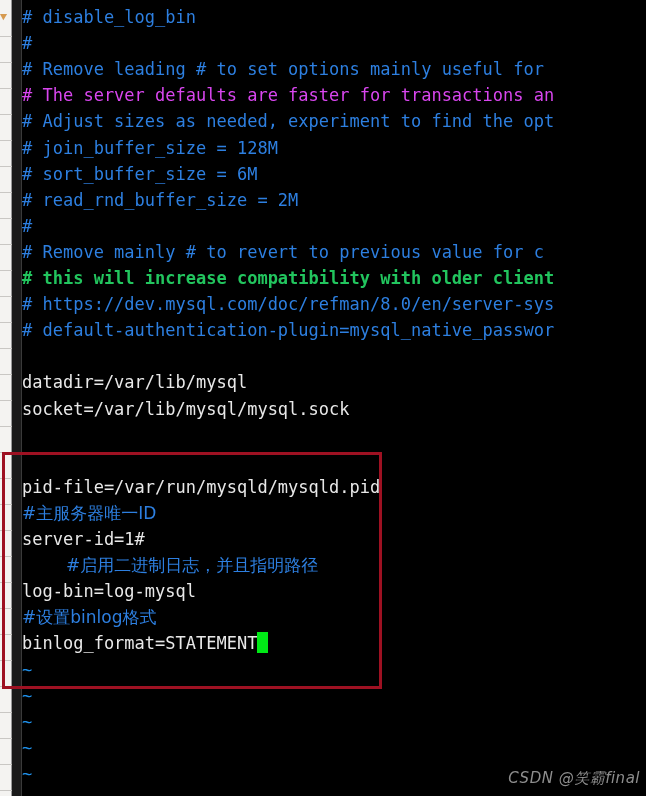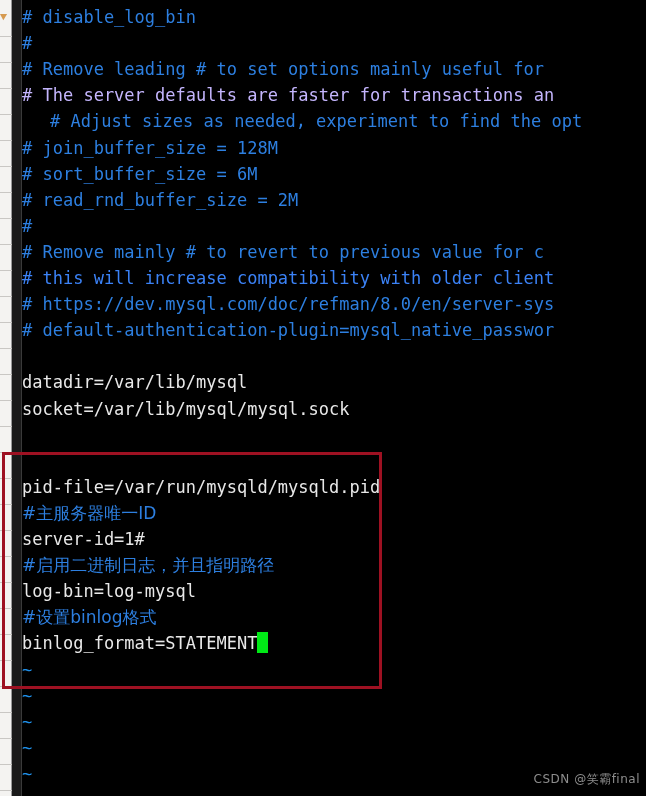--- a/index.html
+++ b/index.html
@@ -97,54 +97,55 @@
     pointer-events: none;
     background: transparent;
   }
 
   
   #watermark {
     position: absolute;
     right: 6px;
     bottom: 8px;
     color: #8d8d8d;
-    font-size: 12px;
+    font-size: 15px;
     font-family: "DejaVu Sans", "Liberation Sans", sans-serif;
     letter-spacing: 0.5px;
     z-index: 7;
     white-space: pre;
+    font-style: italic;
   }
 </style>
 </head>
 <body>
 
 <div id="screen" style="background: rgb(0, 0, 0);">
 
   <div id="terminal">
       <div class="line c-comment" style="top: 4px; color: rgb(45, 127, 224);"># disable_log_bin</div>
       <div class="line c-comment" style="top: 30.1px; color: rgb(45, 127, 224);">#</div>
       <div class="line c-comment" style="top: 56.2px; color: rgb(45, 127, 224);"># Remove leading # to set options mainly useful for</div>
-      <div class="line c-comment" style="top: 82.3px; color: #c4b5fd;"># The server defaults are faster for transactions an</div>
-      <div class="line c-comment" style="top: 108.4px; color: rgb(45, 127, 224); padding-left: 28px;"># Adjust sizes as needed, experiment to find the opt</div>
+      <div class="line c-comment" style="top: 82.3px; color: #d946ef;"># The server defaults are faster for transactions an</div>
+      <div class="line c-comment" style="top: 108.4px; color: rgb(45, 127, 224);"># Adjust sizes as needed, experiment to find the opt</div>
       <div class="line c-comment" style="top: 134.5px; color: rgb(45, 127, 224);"># join_buffer_size = 128M</div>
       <div class="line c-comment" style="top: 160.6px; color: rgb(45, 127, 224);"># sort_buffer_size = 6M</div>
       <div class="line c-comment" style="top: 186.7px; color: rgb(45, 127, 224);"># read_rnd_buffer_size = 2M</div>
       <div class="line c-comment" style="top: 212.8px; color: rgb(45, 127, 224);">#</div>
       <div class="line c-comment" style="top: 238.9px; color: rgb(45, 127, 224);"># Remove mainly # to revert to previous value for c</div>
-      <div class="line c-comment" style="top: 265px; color: #3b82f6;"># this will increase compatibility with older client</div>
+      <div class="line c-comment" style="top: 265px; color: #22c55e; font-weight: bold;"># this will increase compatibility with older client</div>
       <div class="line c-comment" style="top: 291.1px; color: rgb(45, 127, 224);"># https://dev.mysql.com/doc/refman/8.0/en/server-sys</div>
       <div class="line c-comment" style="top: 317.2px; color: rgb(45, 127, 224);"># default-authentication-plugin=mysql_native_passwor</div>
       <div class="line c-text" style="top: 343.3px; color: rgb(232, 232, 232);"></div>
       <div class="line c-text" style="top: 369.4px; color: rgb(232, 232, 232);">datadir=/var/lib/mysql</div>
       <div class="line c-text" style="top: 395.5px; color: rgb(232, 232, 232);">socket=/var/lib/mysql/mysql.sock</div>
       <div class="line c-text" style="top: 421.6px; color: rgb(232, 232, 232);"></div>
       <div class="line c-text" style="top: 473.8px; color: rgb(232, 232, 232);">pid-file=/var/run/mysqld/mysqld.pid</div>
       <div class="line c-comment cjk" style="top: 499.9px; color: rgb(45, 127, 224);">#主服务器唯一ID</div>
       <div class="line c-text" style="top: 526px; color: rgb(232, 232, 232);">server-id=1#</div>
-      <div class="line c-comment cjk" style="top: 552.1px; color: rgb(45, 127, 224);">#启用二进制日志，并且指明路径</div>
+      <div class="line c-comment cjk" style="top: 552.1px; color: rgb(45, 127, 224); padding-left: 44px;">#启用二进制日志，并且指明路径</div>
       <div class="line c-text" style="top: 578.2px; color: rgb(232, 232, 232);">log-bin=log-mysql</div>
       <div class="line c-comment cjk" style="top: 604.3px; color: rgb(45, 127, 224);">#设置binlog格式</div>
       <div class="line c-text" style="top: 630.4px; color: rgb(232, 232, 232);">binlog_format=STATEMENT</div>
       <div class="line c-tilde" style="top: 656.5px; color: rgb(31, 143, 232);">~</div>
       <div class="line c-tilde" style="top: 682.6px; color: rgb(31, 143, 232);">~</div>
       <div class="line c-tilde" style="top: 708.7px; color: rgb(31, 143, 232);">~</div>
       <div class="line c-tilde" style="top: 734.8px; color: rgb(31, 143, 232);">~</div>
       <div class="line c-tilde" style="top: 760.9px; color: rgb(31, 143, 232);">~</div>
       <div class="line c-tilde" style="top: 787px; color: rgb(31, 143, 232);">~</div>
       <div id="cursor-block" style="left: 234.6px; top: 632.4px; background: rgb(0, 233, 22);"></div>

